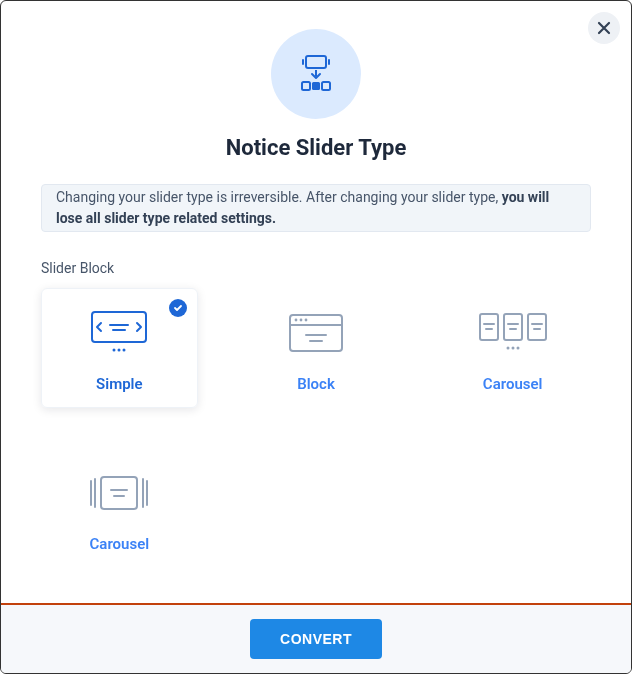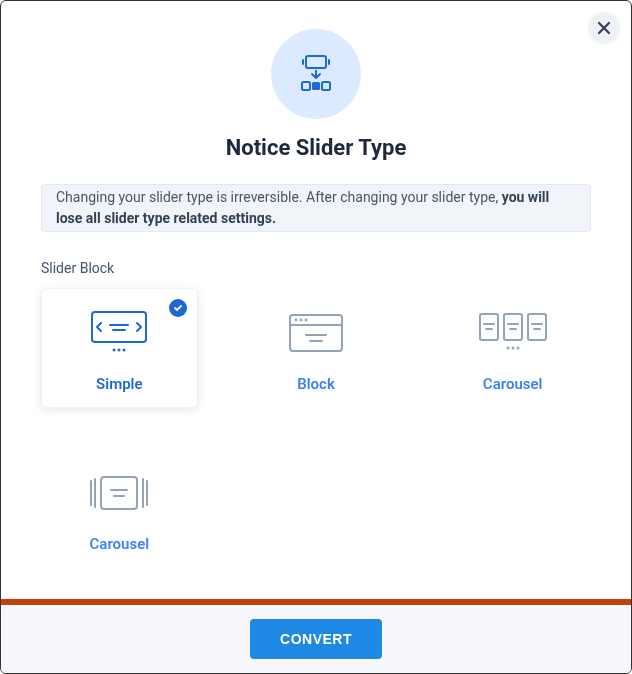--- a/index.html
+++ b/index.html
@@ -119,21 +119,21 @@
       width: 18px;
       height: 18px;
       border-radius: 50%;
       background: #1e67d6;
       display: flex;
       align-items: center;
       justify-content: center;
     }
     .footer {
       background: #f6f8fb;
-      border-top: 6px solid #c2410c;
+      border-top: 2px solid #c2410c;
       padding: 14px;
       display: flex;
       justify-content: center;
     }
     .convert-btn {
       background: #1e88e5;
       border: none;
       color: #fff;
       font-weight: 700;
       letter-spacing: 0.5px;

